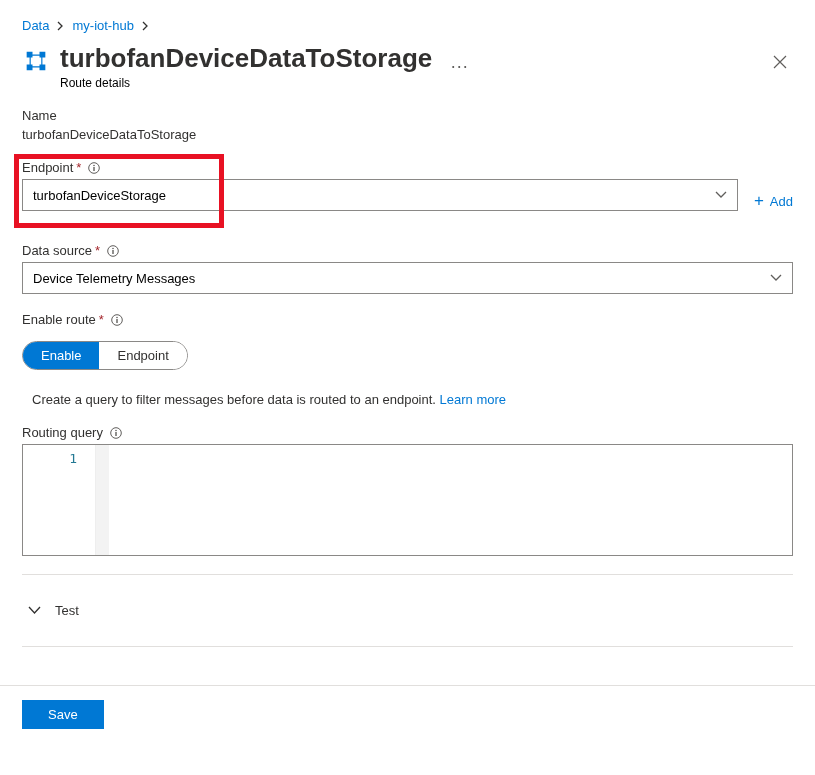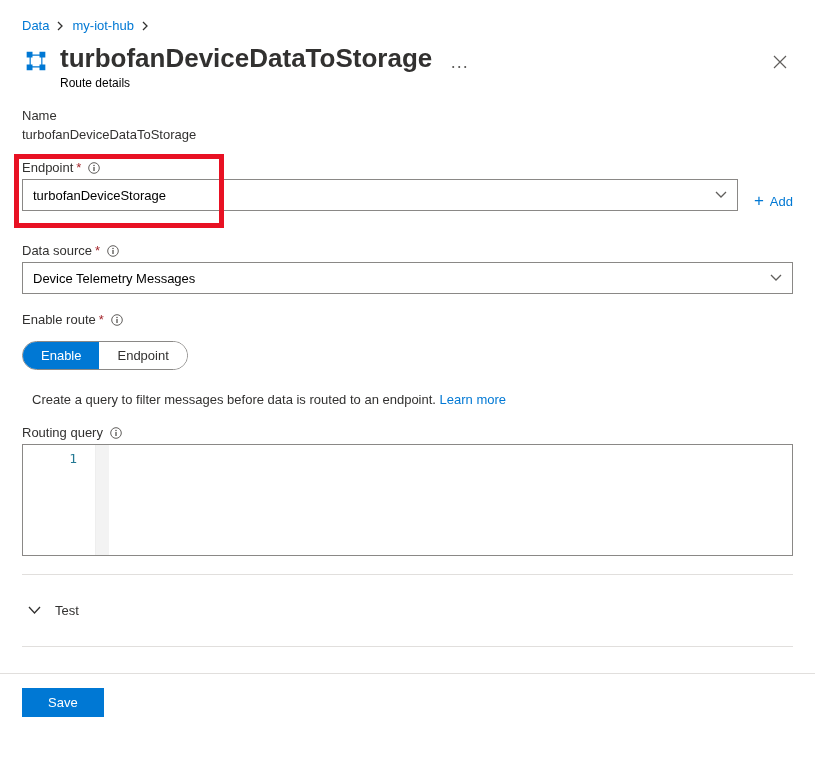--- a/index.html
+++ b/index.html
@@ -33,21 +33,21 @@
     .helper-text { font-size: 13px; color: #323130; margin: 22px 0 18px 10px; }
     .helper-text a { color: #0078d4; text-decoration: none; cursor: pointer; }
     .code-editor { border: 1px solid #8a8886; background: #fff; position: relative; overflow: hidden; margin-bottom: 12px; }
     .code-editor-inner { display: flex; min-height: 110px; }
     .gutter { width: 72px; text-align: right; padding: 6px 18px 6px 6px; color: #237893; font-family: Consolas, monospace; font-size: 13px; user-select: none; }
     .code { flex: 1; padding: 6px 8px; font-family: Consolas, monospace; font-size: 13px; color: #0000ff; white-space: pre; }
     .minimap { width: 14px; background: #f3f3f3; border-left: 1px solid #eee; }
     .hr { border: none; border-top: 1px solid #e1dfdd; margin: 14px 0; }
     .test-row { display: flex; align-items: center; padding: 14px 0; cursor: pointer; gap: 2px; }
     .test-row .chev-down-lg { font-size: 14px; color: #323130; padding: 0 12px 0 6px; }
-    .footer { border-top: 1px solid #e1dfdd; padding: 14px 22px; }
+    .footer { border-top: 1px solid #e1dfdd; padding: 14px 22px; margin-top: 12px; }
     .save-btn { background: #0078d4; color: #fff; border: none; padding: 7px 26px; font-size: 13px; cursor: pointer; font-family: inherit; }
     svg { display: block; }
     
     .endpoint-layout { position: relative; }
     .hl-box { position: absolute; border: 5px solid #e81123; left: -8px; top: -6px; height: 74px; width: 210px; z-index: 2; pointer-events: none; }
     .data-field { margin-top: 32px; }
   </style>
 </head>
 <body>
 

